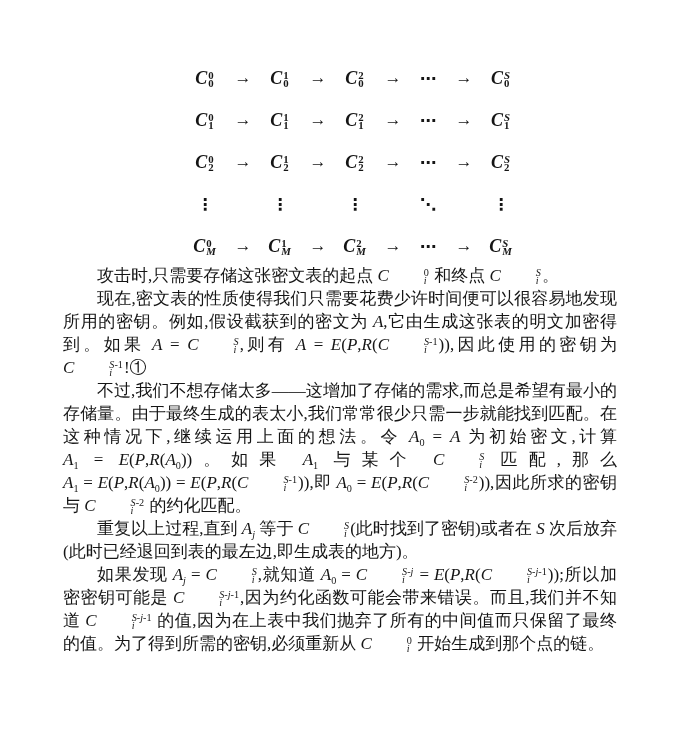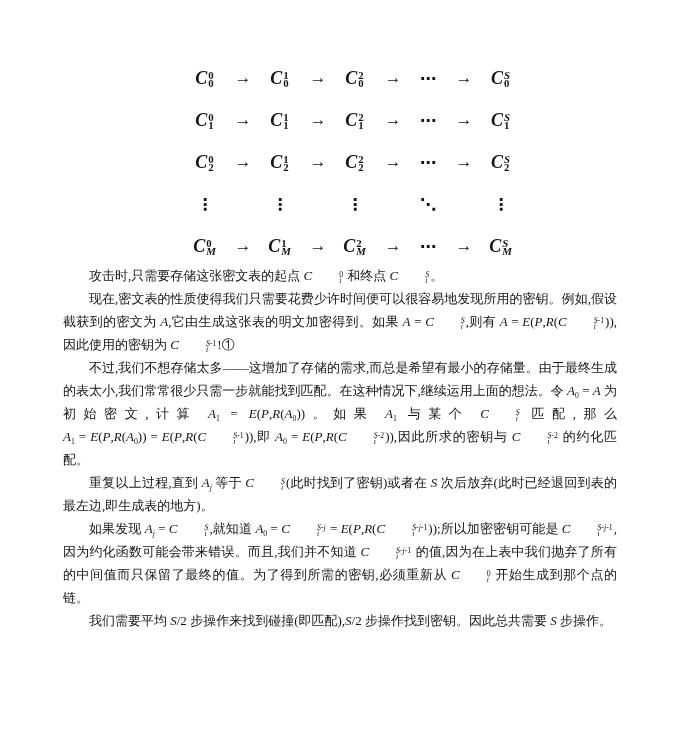--- a/index.html
+++ b/index.html
@@ -25,21 +25,21 @@
   .mcell{
     font-size:18px;
     font-weight:bold;
     white-space:nowrap;
   }
   .mcell.arrow{font-weight:normal;font-size:17px;letter-spacing:-1px;}
   .mcell.dots{font-size:16px;font-weight:bold;font-family:"DejaVu Sans","DejaVu Serif",sans-serif;}
   
   .textblock{
     position:absolute;left:63px;top:264px;width:554px;
-    font-size:13px;line-height:23px;
+    font-size:17px;line-height:23px;
     text-align:justify;
   }
   .para{margin:0;text-indent:2em;}
   
   .m{font-family:"Liberation Serif","DejaVu Serif",serif;font-style:normal;white-space:nowrap;}
   .m i{font-style:italic;}
   .m sub{font-size:0.6em;vertical-align:-0.35em;line-height:0;}
   .ss{
     display:inline-flex;flex-direction:column;align-items:flex-start;
     vertical-align:middle;margin:0 1px 0 1px;
@@ -203,15 +203,14 @@
           </span>))</span>;所以加密密钥可能是 <span class="m"><i>C</i><span class="ss">
             <span class="sp"><i>S</i>-<i>j</i>-1</span>
             <span class="sb"><i>i</i></span>
           </span></span>,因为约化函数可能会带来错误。而且,我们并不知道 <span class="m"><i>C</i><span class="ss">
             <span class="sp"><i>S</i>-<i>j</i>-1</span>
             <span class="sb"><i>i</i></span>
           </span></span> 的值,因为在上表中我们抛弃了所有的中间值而只保留了最终的值。为了得到所需的密钥,必须重新从 <span class="m"><i>C</i><span class="ss">
             <span class="sp">0</span>
             <span class="sb"><i>i</i></span>
           </span></span> 开始生成到那个点的链。</p>
-      <p class="para">我们需要平均 <span class="m"><i>S</i>/2</span> 步操作来找到碰撞(即匹配),<span class="m"><i>S</i>/2</span> 步操作找到密钥。因此总共需要 <span class="m"><i>S</i></span> 步操作。</p>
     </div>
 </div>
 
 </body></html>

